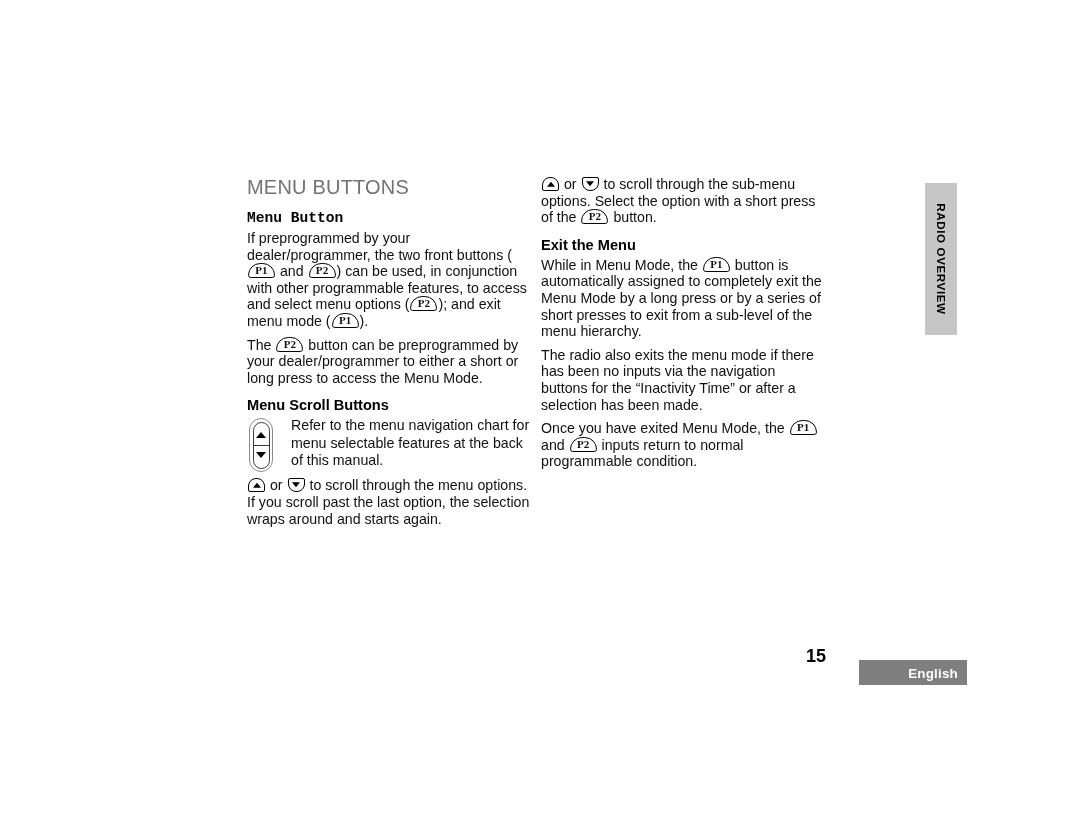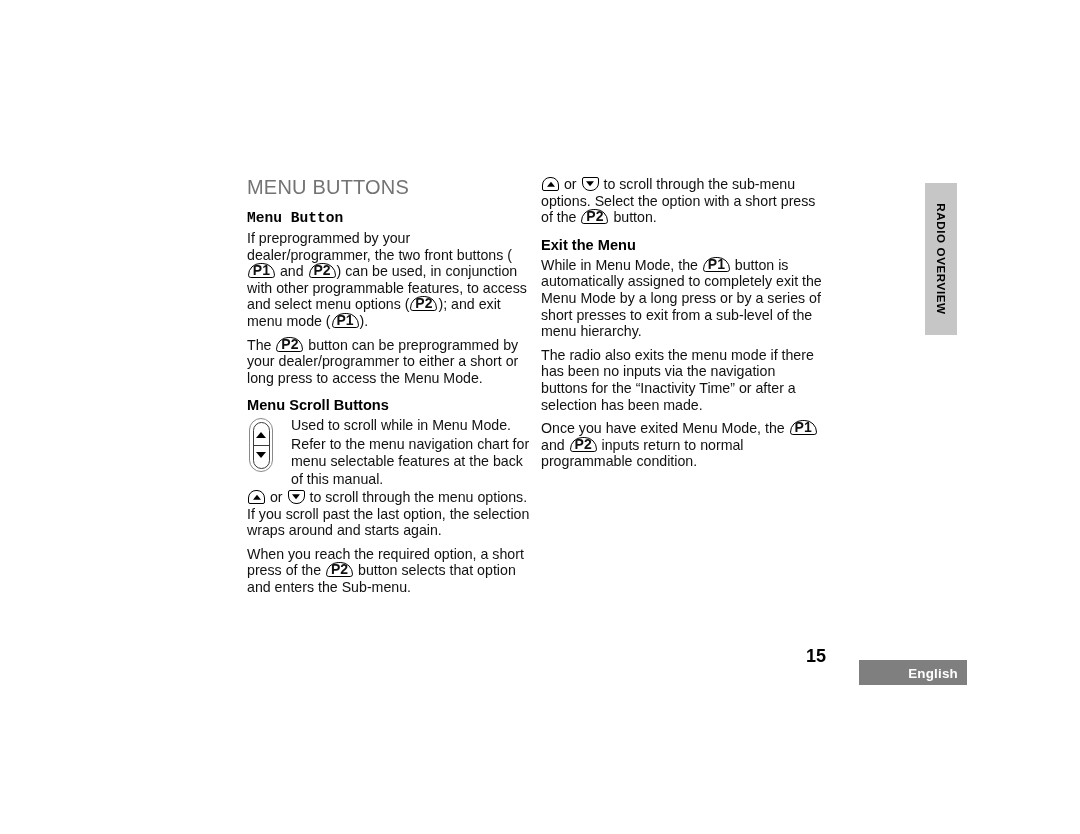--- a/index.html
+++ b/index.html
@@ -66,28 +66,29 @@
   }
 
   
   .ic-pbtn {
     width: 27px;
     height: 15px;
     border: 1.3px solid #000;
     border-radius: 13px 13px 3px 3px;
     box-sizing: border-box;
     background: #fff;
-    font-size: 14px;
+    font-size: 11px;
     font-weight: bold;
     line-height: 12.4px;
     text-align: center;
     letter-spacing: 0.1px;
     vertical-align: -2px;
     margin: 0 1px;
     overflow: hidden;
+    font-family: Liberation Serif, serif;
   }
 
   
   .ic-up {
     width: 17px;
     height: 14px;
     border: 1.4px solid #000;
     border-radius: 8px 8px 2px 2px;
     box-sizing: border-box;
     background: #fff;
@@ -254,28 +255,26 @@
 
     <h2 class="sub-title">Menu Scroll Buttons</h2>
 
     <div class="scroll-block">
       <div class="ic-rocker">
         <div class="inner"></div>
         <div class="divider"></div>
         <div class="tri-up"></div>
         <div class="tri-down"></div>
       </div>
-      <p>Used to scroll while in Menu Mode.</p>
       <p>Refer to the menu navigation chart for menu selectable features at the back of this manual.</p>
     </div>
 
 
     <p class="para"><span class="ic ic-up"></span><span> or </span><span class="ic ic-down"></span><span> to scroll through the menu options. If you scroll past the last option, the selection wraps around and starts again.</span></p>
 
-    <p class="para"><span>When you reach the required option, a short press of the </span><span class="ic ic-pbtn">P2</span><span> button selects that option and enters the Sub-menu.</span></p>
   </div>
 
   <div class="col col-right">
 
     <p class="para"><span class="ic ic-up"></span><span> or </span><span class="ic ic-down"></span><span> to scroll through the sub-menu options. Select the option with a short press of the </span><span class="ic ic-pbtn">P2</span><span> button.</span></p>
 
     <h2 class="sub-title">Exit the Menu</h2>
 
     <p class="para"><span>While in Menu Mode, the </span><span class="ic ic-pbtn">P1</span><span> button is automatically assigned to completely exit the Menu Mode by a long press or by a series of short presses to exit from a sub-level of the menu hierarchy.</span></p>
 

